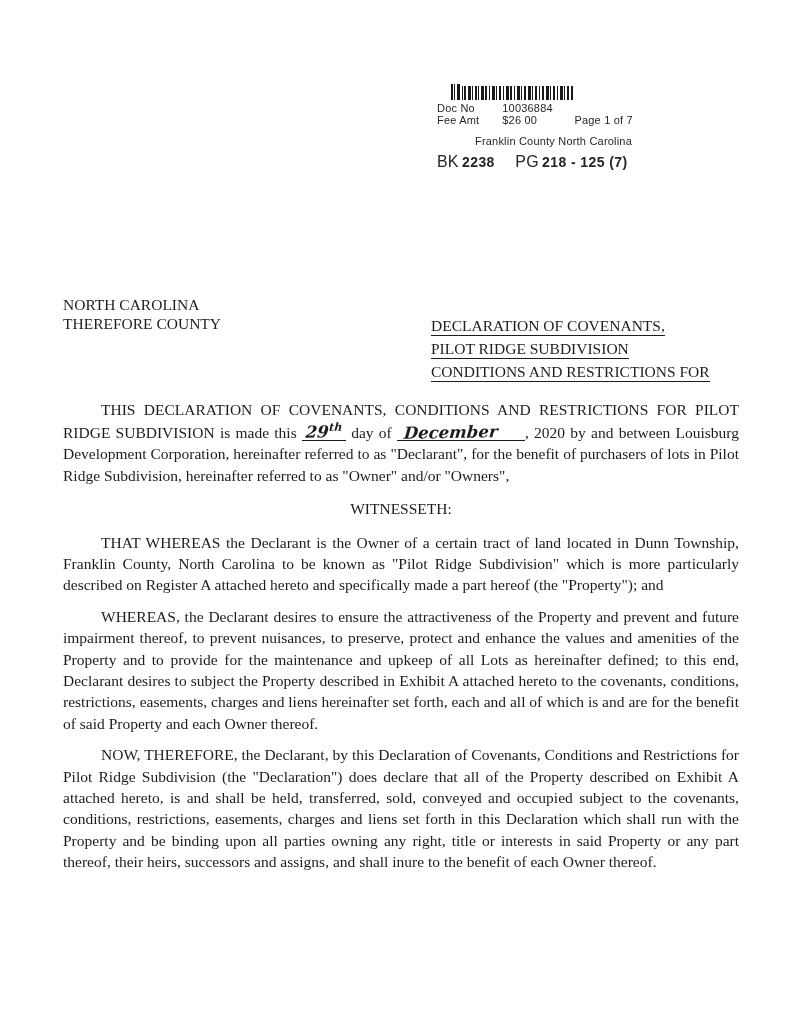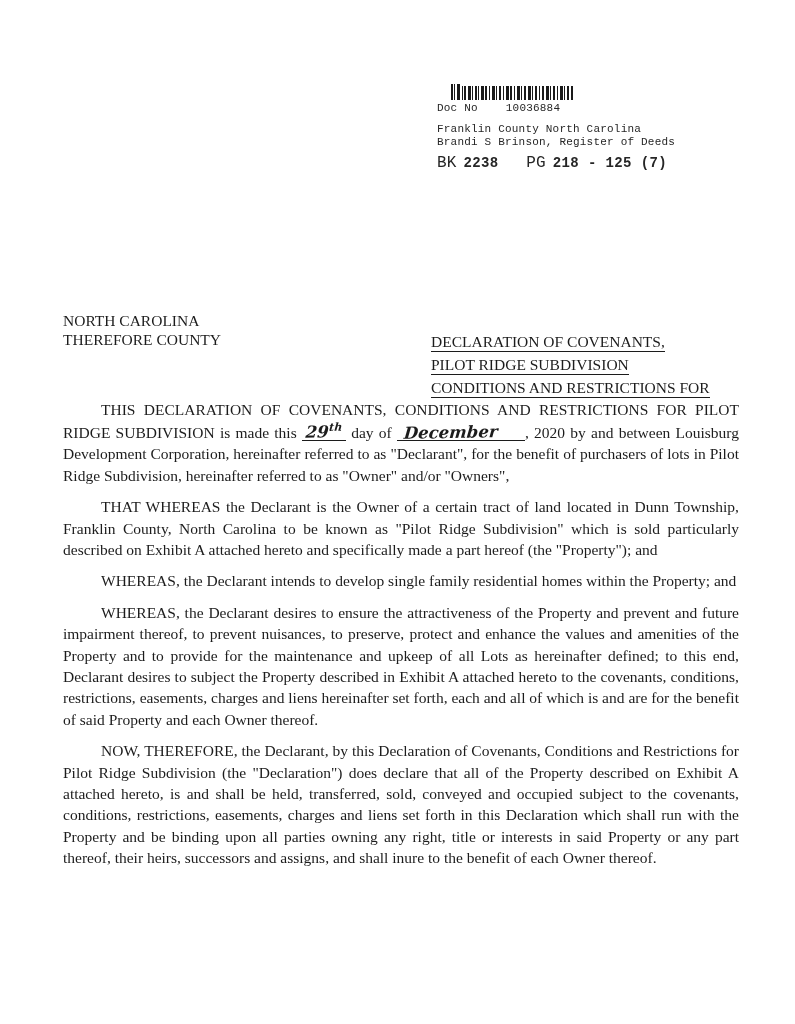--- a/index.html
+++ b/index.html
@@ -14,46 +14,45 @@
     color: #1c1c1c;
     font-family: "Liberation Serif", serif;
   }
 
   
   .stamp {
     position: absolute;
     left: 437px;
     top: 84px;
     width: 310px;
-    font-family: Liberation Mono, monospace;
+    font-family: Liberation Sans, sans-serif;
     font-size: 11px;
     color: #262626;
     letter-spacing: 0.2px;
   }
   .barcode { display: block; margin-left: 14px; margin-bottom: 2px; }
   .stamp-row { line-height: 12px; white-space: nowrap; }
   .stamp-label { display: inline-block; width: 62px; }
   .stamp-page { display: inline-block; margin-left: 34px; }
-  .stamp-county-block { margin-top: 9px; }
+  .stamp-county-block { margin-top: 9px; margin-left: 38px; }
   .stamp-county-block .stamp-row { line-height: 13px; }
   .stamp-bk-row { margin-top: 5px; white-space: nowrap; }
   .bk-small { font-size: 16px; }
   .bk-big { font-size: 14px; font-weight: bold; letter-spacing: 0.4px; text-align: right; }
   .bk-gap { display: inline-block; width: 14px; }
 
   
   .header {
     position: absolute;
     top: 295px;
     left: 63px;
     width: 676px;
     display: flex;
     justify-content: space-between;
     font-size: 15.5px;
-    margin-top: 16px;
   }
   .state-county { line-height: 19px; }
   .doc-title { width: 308px; margin-top: 19px; line-height: 23px; }
   .title-line span { border-bottom: 1.4px solid #1c1c1c; padding-bottom: 1px; text-align: right; }
 
   
   .doc-body {
     position: absolute;
     top: 399px;
     left: 63px;
@@ -130,23 +129,27 @@
           <rect x="109" y="2" width="3" height="14"></rect>
         <rect x="113" y="2" width="1" height="14"></rect>
           <rect x="116" y="2" width="2" height="14"></rect>
         <rect x="120" y="2" width="2" height="14"></rect>
       </g>
     </svg>
     <div class="stamp-row">
       <span class="stamp-label">Doc No</span>
       <span>10036884</span>
     </div>
+    <div class="stamp-row">
+      <span class="stamp-label">Fee Amt</span>
+      <span>$26 00</span>
+      <span class="stamp-page">Page 1 of 7</span>
+    </div>
     <div class="stamp-county-block">
       <div class="stamp-row">Franklin County North Carolina</div>
-      <div class="stamp-row">Brandi S Brinson, Register of Deeds</div>
     </div>
     <div class="stamp-bk-row">
       <span class="bk-small">BK</span>
       <span class="bk-big">2238</span>
       <span class="bk-gap"></span>
       <span class="bk-small">PG</span>
       <span class="bk-big">218 - 125 (7)</span>
     </div>
   </div>
 
@@ -160,23 +163,23 @@
       <div class="title-line"><span>PILOT RIDGE SUBDIVISION</span></div>
       <div class="title-line"><span>CONDITIONS AND RESTRICTIONS FOR</span></div>
     </div>
   </div>
 
   <div class="doc-body">
     <p>
       <span class="bold">THIS DECLARATION OF COVENANTS, CONDITIONS AND RESTRICTIONS FOR PILOT RIDGE SUBDIVISION</span><span> is made this </span><span class="blank blank-day"><span class="handwriting"><span>29</span><sup>th</sup></span></span><span> day of </span><span class="blank blank-month"><span class="handwriting">December</span></span><span>, 2020 by and between Louisburg Development Corporation, hereinafter referred to as "Declarant", for the benefit of purchasers of lots in Pilot Ridge Subdivision, hereinafter referred to as "Owner" and/or "Owners",</span>
     </p>
 
+    <p class="witnesseth">WITNESSETH:</p>
 
-    <p>THAT WHEREAS the Declarant is the Owner of a certain tract of land located in Dunn Township, Franklin County, North Carolina to be known as "Pilot Ridge Subdivision" which is sold particularly described on Exhibit A attached hereto and specifically made a part hereof (the "Property"); and</p>
+    <p>THAT WHEREAS the Declarant is the Owner of a certain tract of land located in Dunn Township, Franklin County, North Carolina to be known as "Pilot Ridge Subdivision" which is more particularly described on Register A attached hereto and specifically made a part hereof (the "Property"); and</p>
 
-    <p>WHEREAS, the Declarant intends to develop single family residential homes within the Property; and</p>
 
     <p>WHEREAS, the Declarant desires to ensure the attractiveness of the Property and prevent and future impairment thereof, to prevent nuisances, to preserve, protect and enhance the values and amenities of the Property and to provide for the maintenance and upkeep of all Lots as hereinafter defined; to this end, Declarant desires to subject the Property described in Exhibit A attached hereto to the covenants, conditions, restrictions, easements, charges and liens hereinafter set forth, each and all of which is and are for the benefit of said Property and each Owner thereof.</p>
 
     <p>NOW, THEREFORE, the Declarant, by this Declaration of Covenants, Conditions and Restrictions for Pilot Ridge Subdivision (the "Declaration") does declare that all of the Property described on Exhibit A attached hereto, is and shall be held, transferred, sold, conveyed and occupied subject to the covenants, conditions, restrictions, easements, charges and liens set forth in this Declaration which shall run with the Property and be binding upon all parties owning any right, title or interests in said Property or any part thereof, their heirs, successors and assigns, and shall inure to the benefit of each Owner thereof.</p>
   </div>
 
 </div>
 
 </body></html>

